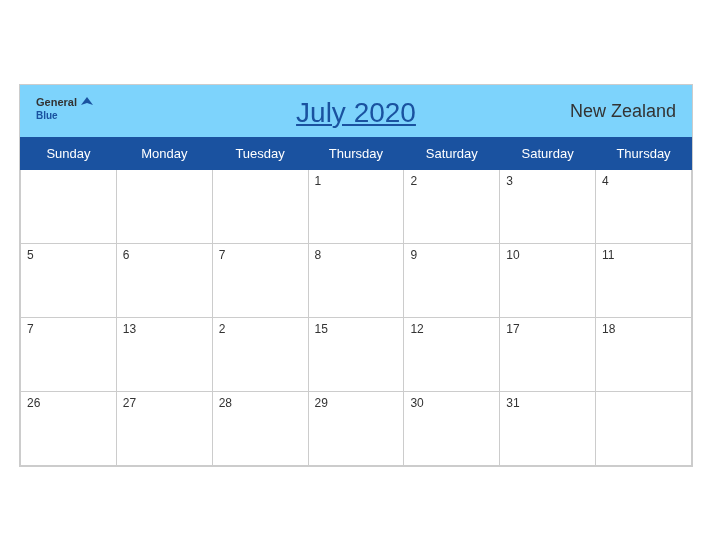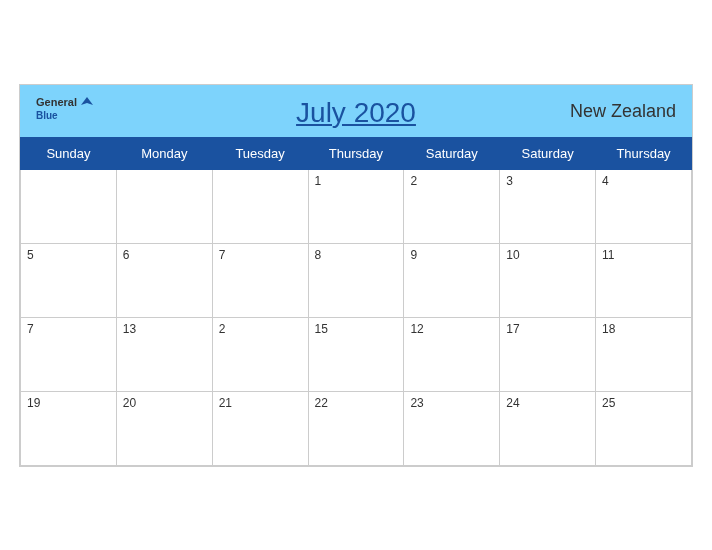--- a/index.html
+++ b/index.html
@@ -147,23 +147,23 @@
         <tr>
           <td><span class="day-number">7</span></td>
           <td><span class="day-number">13</span></td>
           <td><span class="day-number">2</span></td>
           <td><span class="day-number">15</span></td>
           <td><span class="day-number">12</span></td>
           <td><span class="day-number">17</span></td>
           <td><span class="day-number">18</span></td>
         </tr>
         <tr>
-          <td><span class="day-number">19</span></td>
-          <td><span class="day-number">20</span></td>
-          <td><span class="day-number">21</span></td>
-          <td><span class="day-number">22</span></td>
-          <td><span class="day-number">23</span></td>
-          <td><span class="day-number">24</span></td>
-          <td><span class="day-number">25</span></td>
+          <td><span class="day-number">26</span></td>
+          <td><span class="day-number">27</span></td>
+          <td><span class="day-number">28</span></td>
+          <td><span class="day-number">29</span></td>
+          <td><span class="day-number">30</span></td>
+          <td><span class="day-number">31</span></td>
+          <td class="empty-cell"></td>
         </tr>
       </tbody>
   </table>
 </div>
 
 </body></html>

